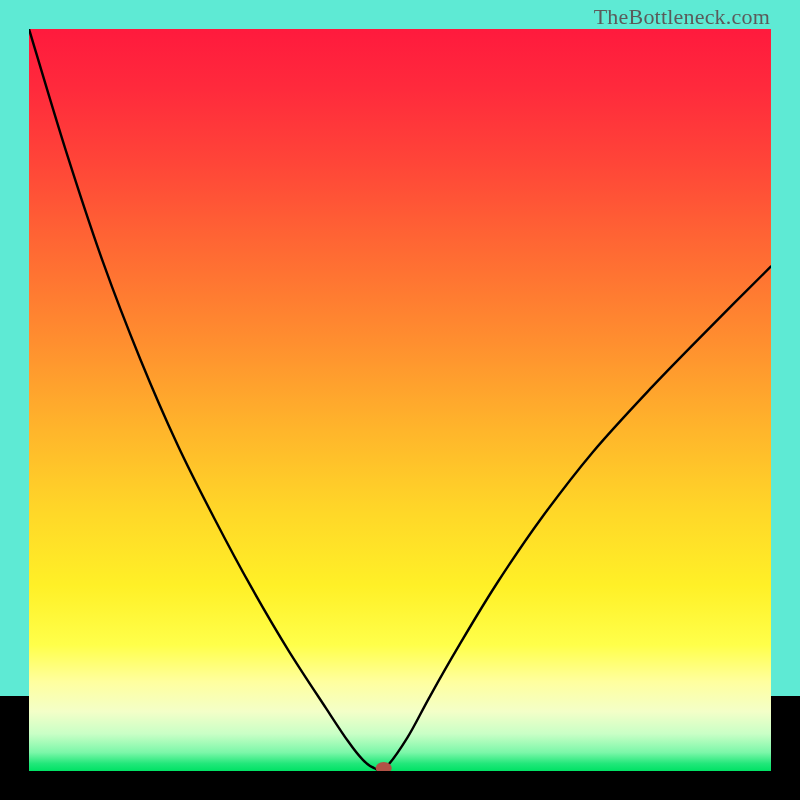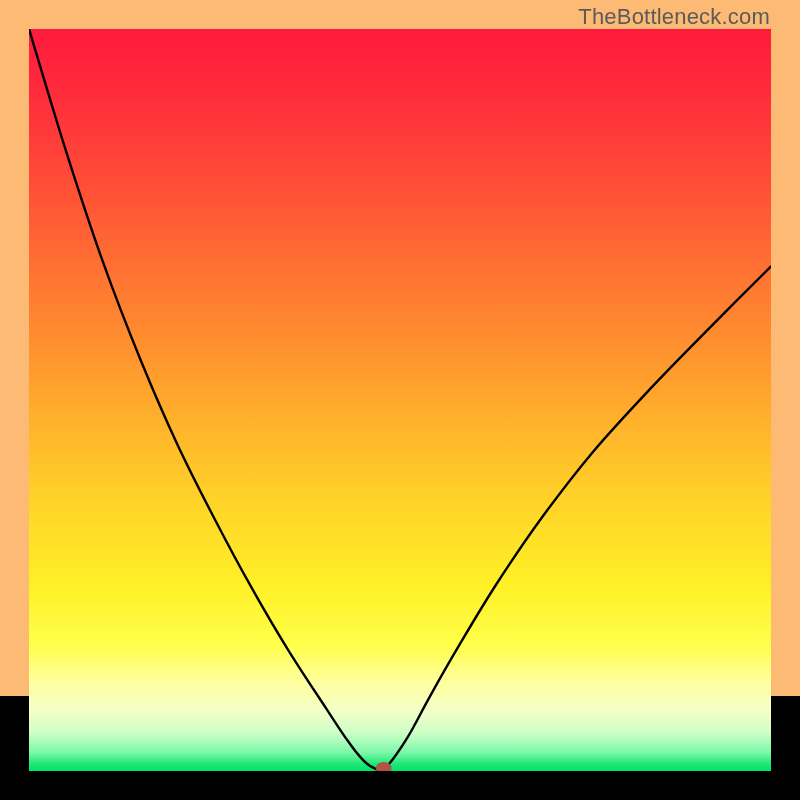--- a/index.html
+++ b/index.html
@@ -8,21 +8,22 @@
     width: 800px;
     height: 800px;
     overflow: hidden;
     background: #000;
     font-family: Arial, Helvetica, sans-serif;
   }
   .chart-wrap {
     position: relative;
     width: 800px;
     height: 696px;
-    background: #fdba74;
+    background: #5eead4;
+    font-family: Liberation Serif, serif;
   }
   .plot-area {
     position: absolute;
     left: 29px;
     top: 29px;
     width: 742px;
     height: 742px;
     overflow: hidden;
   }
   .gradient-bg {

